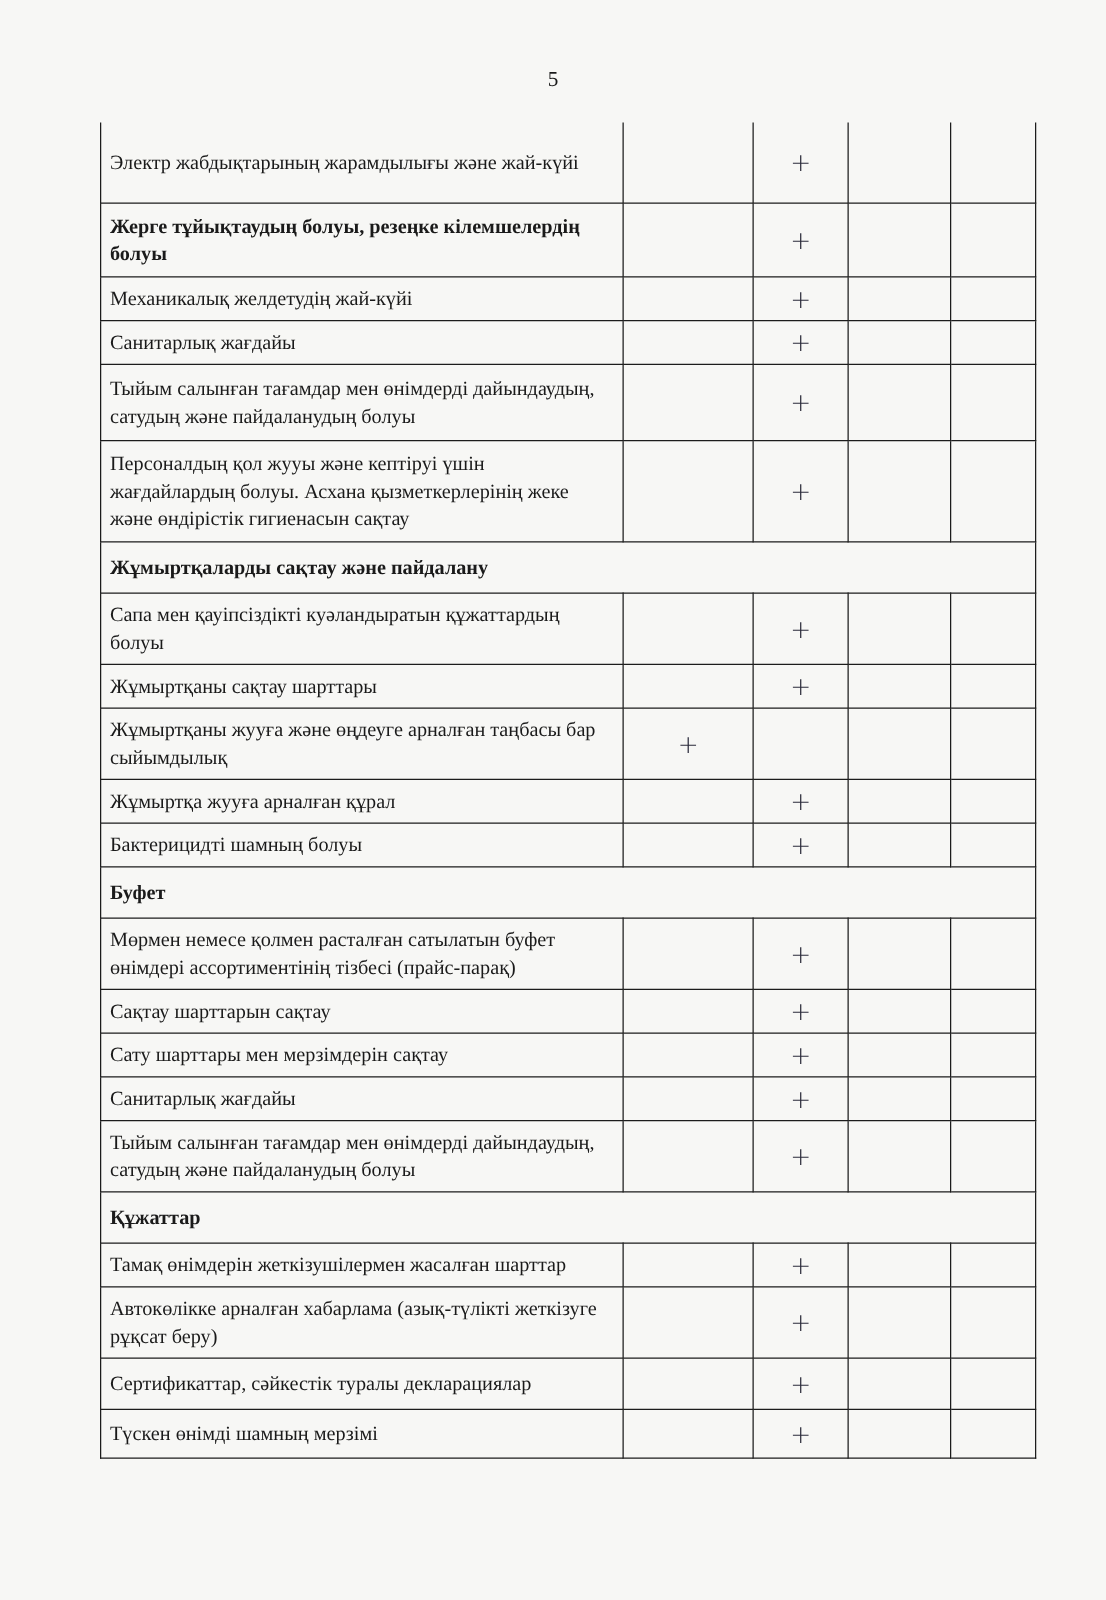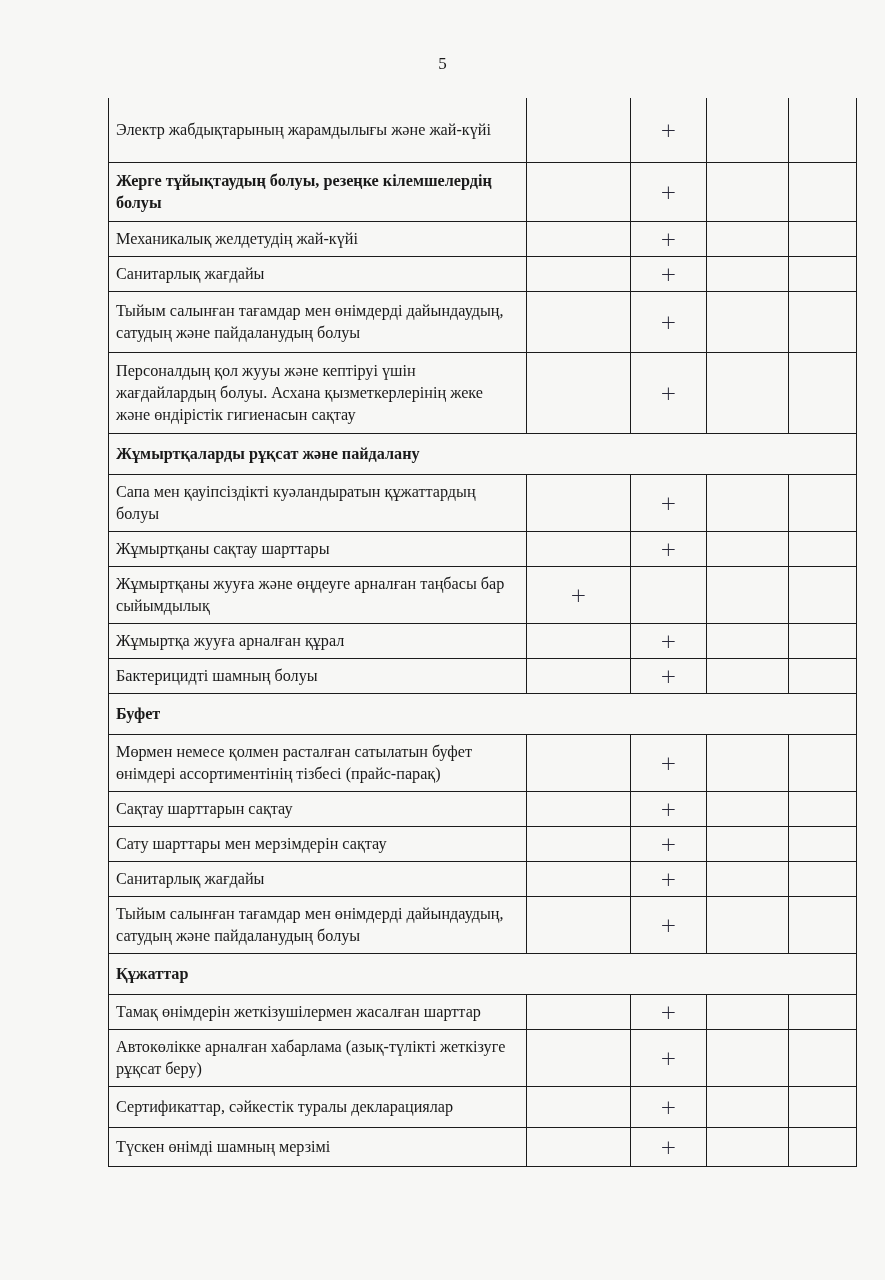--- a/index.html
+++ b/index.html
@@ -9,21 +9,21 @@
     font-family: "Liberation Serif", "DejaVu Serif", serif;
     color: #1a1a1a;
     position: relative;
     overflow: hidden;
   }
   .page-number {
     position: absolute; top: 54px; left: 0; width: 885px;
     text-align: center; font-size: 17px;
   }
   .table-wrap {
-    position: absolute; left: 108px; top: 98px; width: 748px;
+    position: absolute; left: 80px; top: 98px; width: 748px;
   }
   table {
     border-collapse: collapse; width: 748px; table-layout: fixed;
   }
   col.c-name { width: 418px; }
   col.c-a { width: 104px; }
   col.c-b { width: 76px; }
   col.c-c { width: 82px; }
   col.c-d { width: 68px; }
   td {
@@ -98,21 +98,21 @@
           <td class="mark"></td>
         </tr>
         <tr>
           <td class="name" style="height: 74px;">Персоналдың қол жууы және кептіруі үшін жағдайлардың болуы. Асхана қызметкерлерінің жеке және өндірістік гигиенасын сақтау</td>
           <td class="mark"></td>
           <td class="mark">+</td>
           <td class="mark"></td>
           <td class="mark"></td>
         </tr>
         <tr class=" section">
-          <td colspan="5">Жұмыртқаларды рұқсат және пайдалану</td>
+          <td colspan="5">Жұмыртқаларды сақтау және пайдалану</td>
         </tr>
         <tr>
           <td class="name" style="height: 50px;">Сапа мен қауіпсіздікті куәландыратын құжаттардың болуы</td>
           <td class="mark"></td>
           <td class="mark">+</td>
           <td class="mark"></td>
           <td class="mark"></td>
         </tr>
         <tr>
           <td class="name" style="height: 28px;">Жұмыртқаны сақтау шарттары</td>

